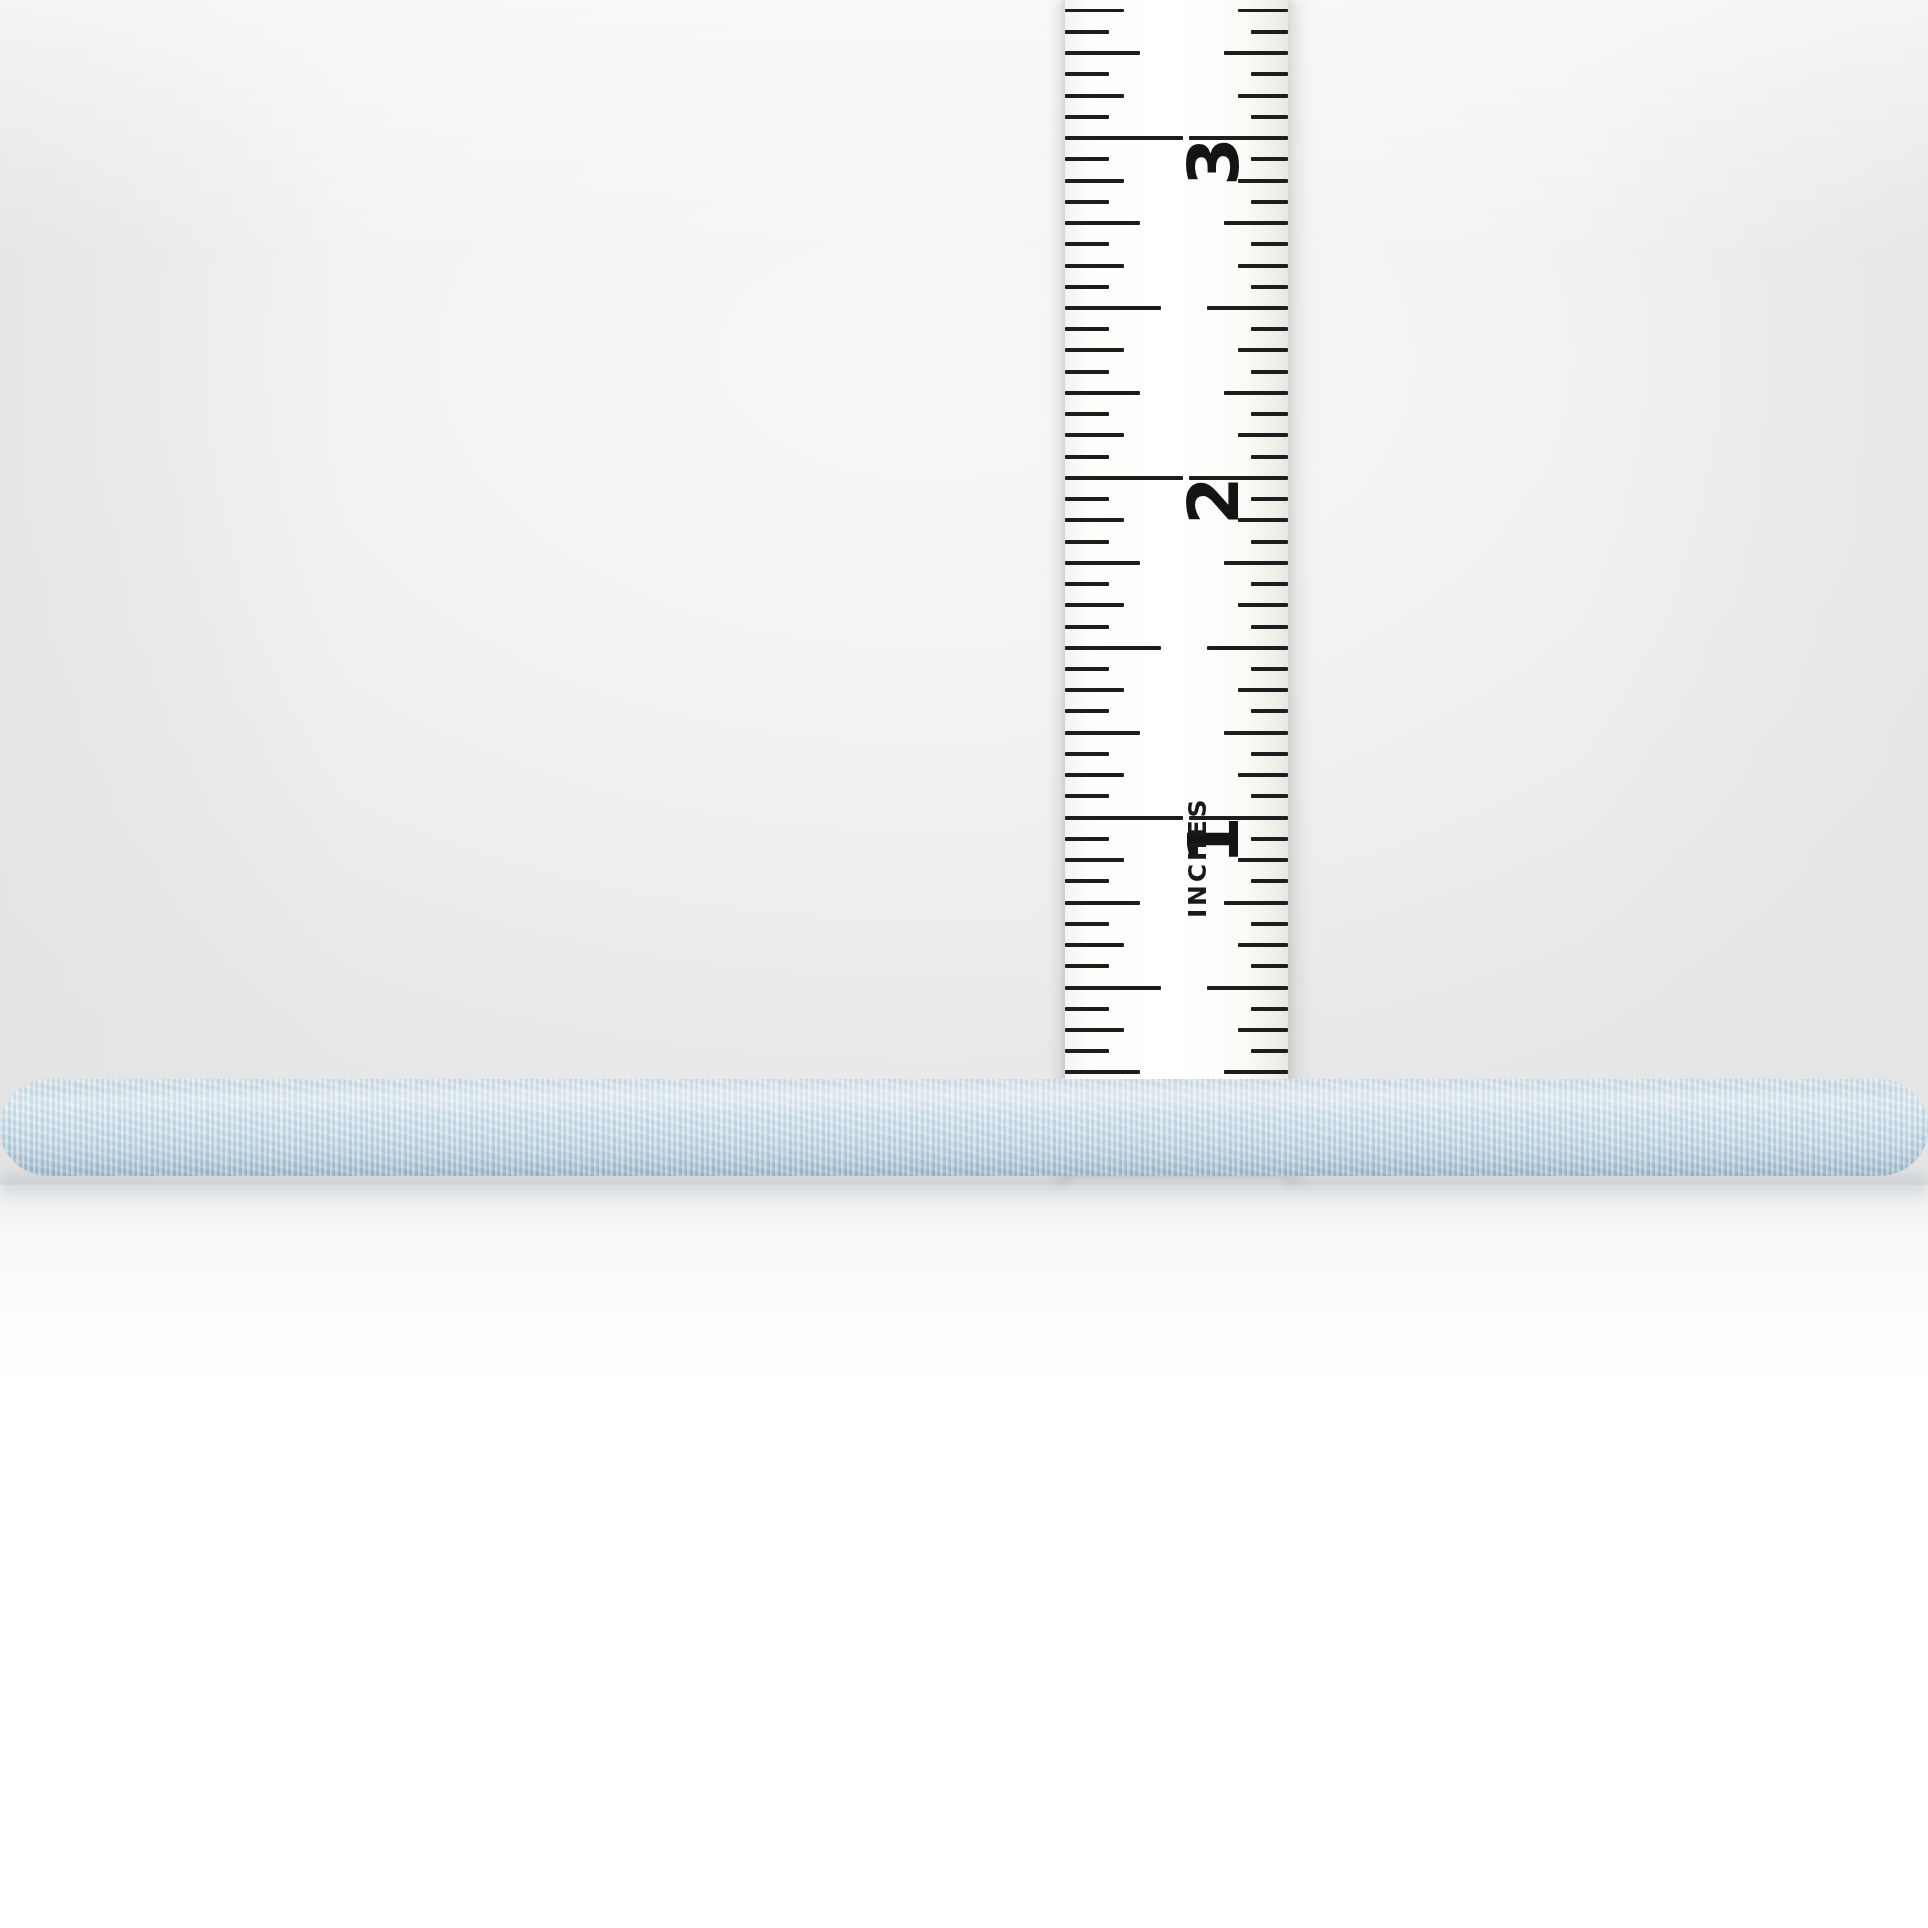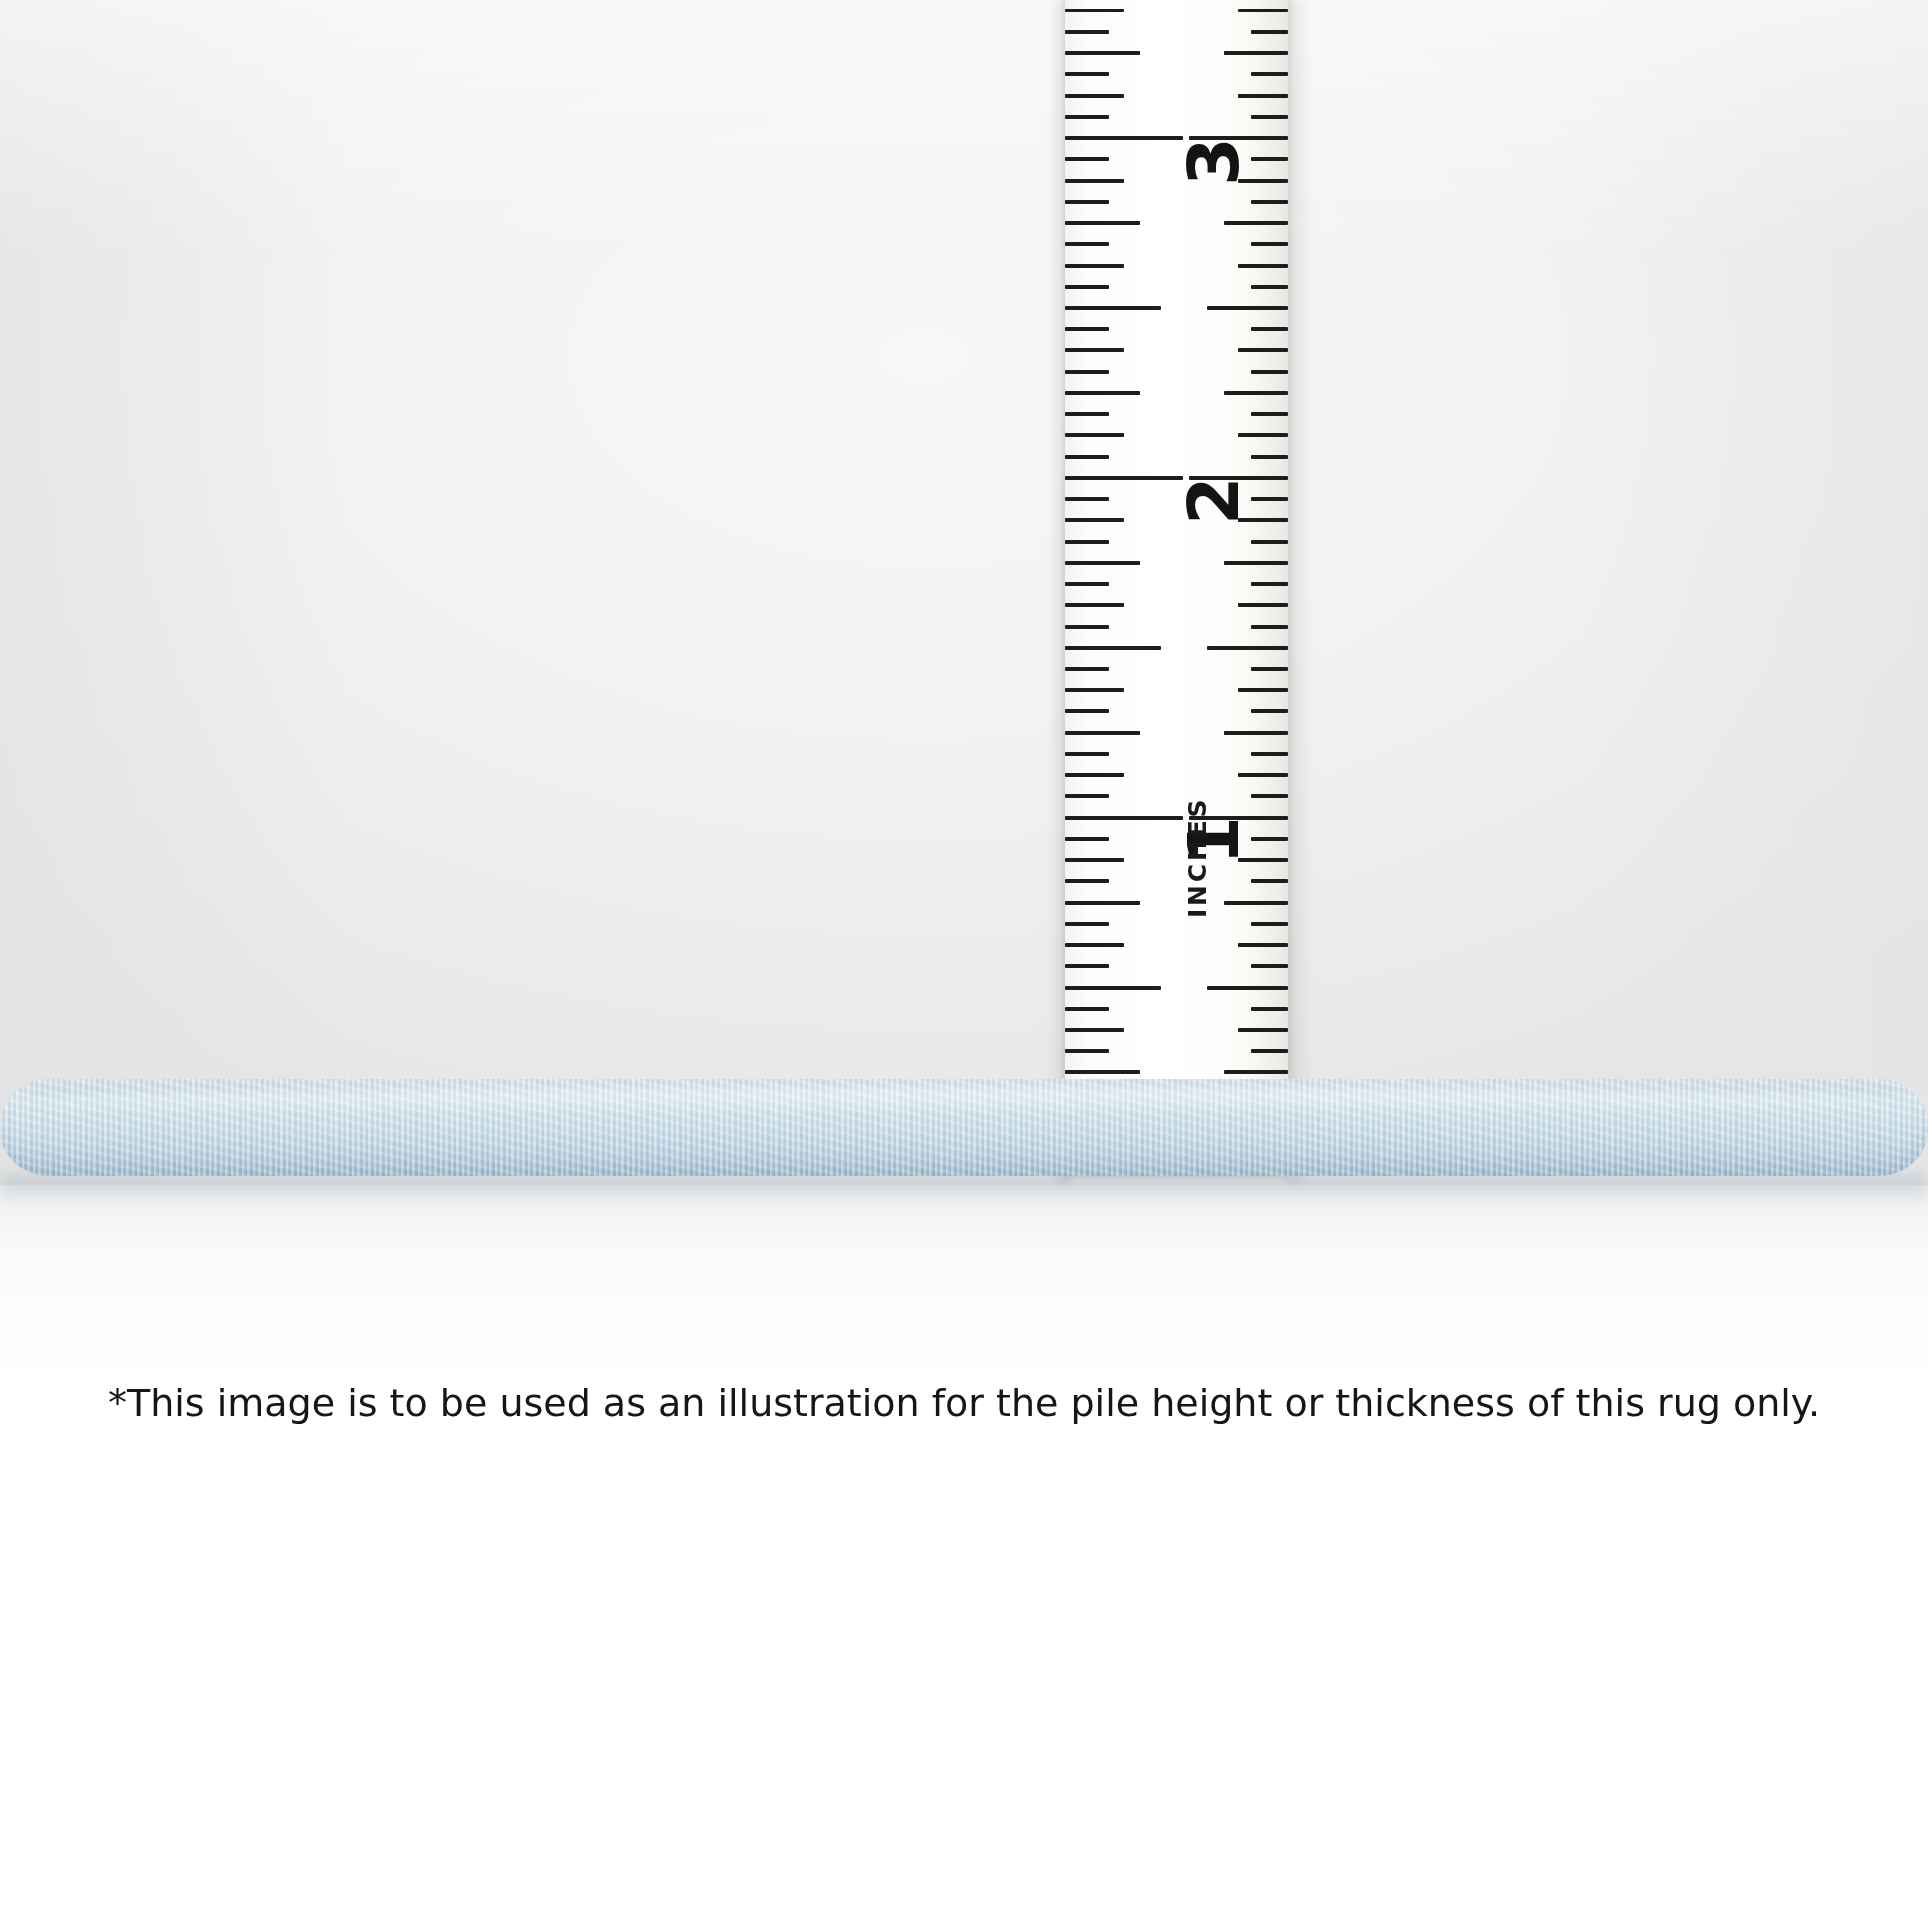--- a/index.html
+++ b/index.html
@@ -377,17 +377,16 @@
   </div>
 
   <div class="rug-shadow"></div>
   <div class="rug">
     <div class="rug-binding"></div>
     <div class="rug-texture"></div>
     <div class="rug-highlight"></div>
   </div>
 
   <div class="caption">
-    <span class="caption-line">*This image is to be used as an illustration for the pile height or thickness of this rug only.</span>
   </div>
 
 </div>
 
 
 </body></html>

